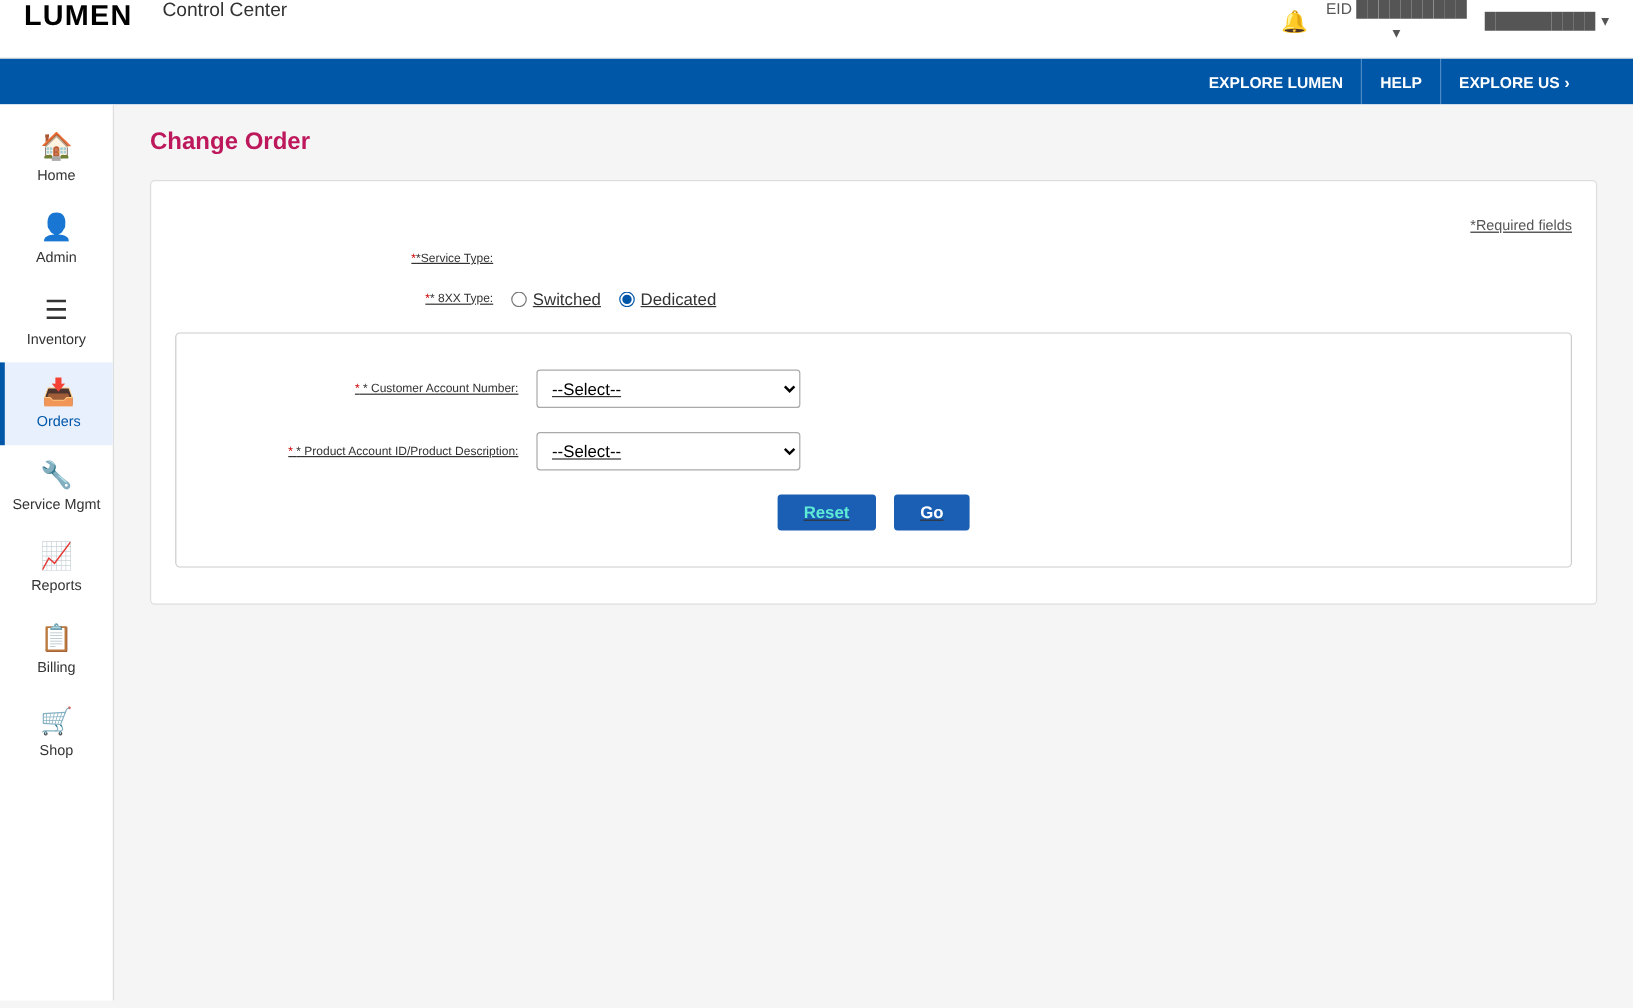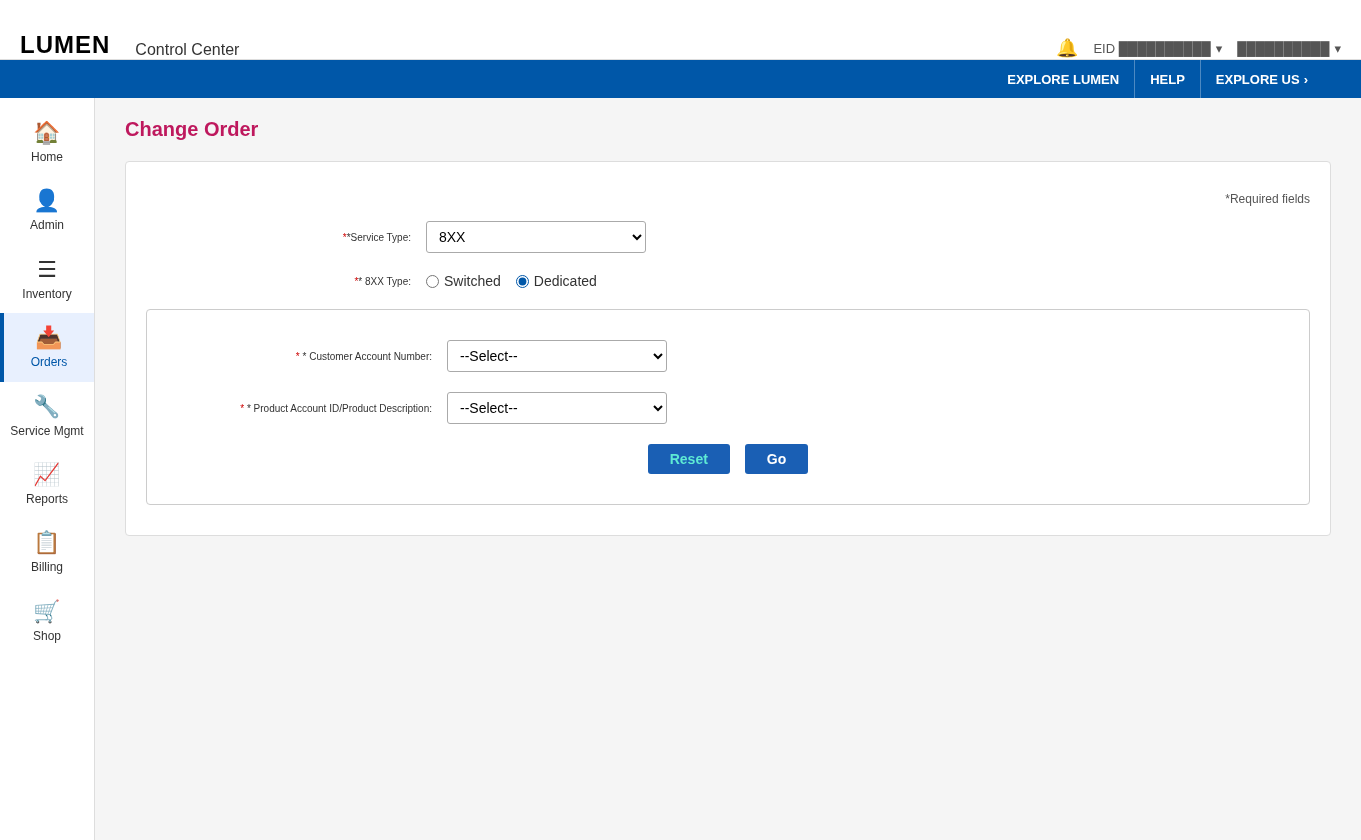--- a/index.html
+++ b/index.html
@@ -1,23 +1,23 @@
 <!DOCTYPE html>
 <html><head>
   <meta charset="utf-8">
   <style>
     * { box-sizing: border-box; margin: 0; padding: 0; }
     body { font-family: Arial, sans-serif; font-size: 14px; background: #f5f5f5; color: #333; }
 
     
     .top-header {
       display: flex;
-      align-items: flex-end;
-      background: #fff;
-      height: 60px;
+      align-items: flex-start;
+      background: #fff;
+      height: 49px;
       padding: 0 20px;
       border-bottom: 1px solid #ddd;
     }
     .app-title {
       font-size: 16px;
       color: #333;
       font-weight: normal;
     }
     .header-right {
       margin-left: auto;
@@ -30,20 +30,21 @@
       color: #666;
       cursor: pointer;
     }
     .eid-area {
       display: flex;
       align-items: center;
       gap: 5px;
       font-size: 13px;
       color: #555;
       cursor: pointer;
+      flex-direction: column;
     }
     .user-area {
       display: flex;
       align-items: center;
       gap: 5px;
       font-size: 13px;
       color: #555;
       cursor: pointer;
     }
 
@@ -125,20 +126,21 @@
       margin-bottom: 20px;
     }
 
     
     .form-card {
       background: #fff;
       border: 1px solid #ddd;
       border-radius: 4px;
       padding: 30px 20px;
       margin-bottom: 20px;
+      text-decoration: underline;
     }
 
     .required-note {
       text-align: right;
       font-size: 12px;
       color: #555;
       margin-bottom: 15px;
     }
 
     .form-row {
@@ -291,23 +293,20 @@
   <div class="content">
     <h1 class="page-title">Change Order</h1>
 
     <div class="form-card">
       <div class="required-note">*Required fields</div>
 
       <div class="form-row">
         <label class="form-label">
           <span style="color:#cc0000">*</span><span>*Service Type:</span>
         </label>
-        <select class="form-control">
-          <option>8XX</option>
-        </select>
       </div>
 
       <div class="form-row">
         <label class="form-label">
           <span style="color:#cc0000">*</span><span>* 8XX Type:</span>
         </label>
         <div class="radio-group">
           <label class="radio-label">
             <input type="radio" name="eightxx_type" value="switched" style="">
             <span>Switched</span>

